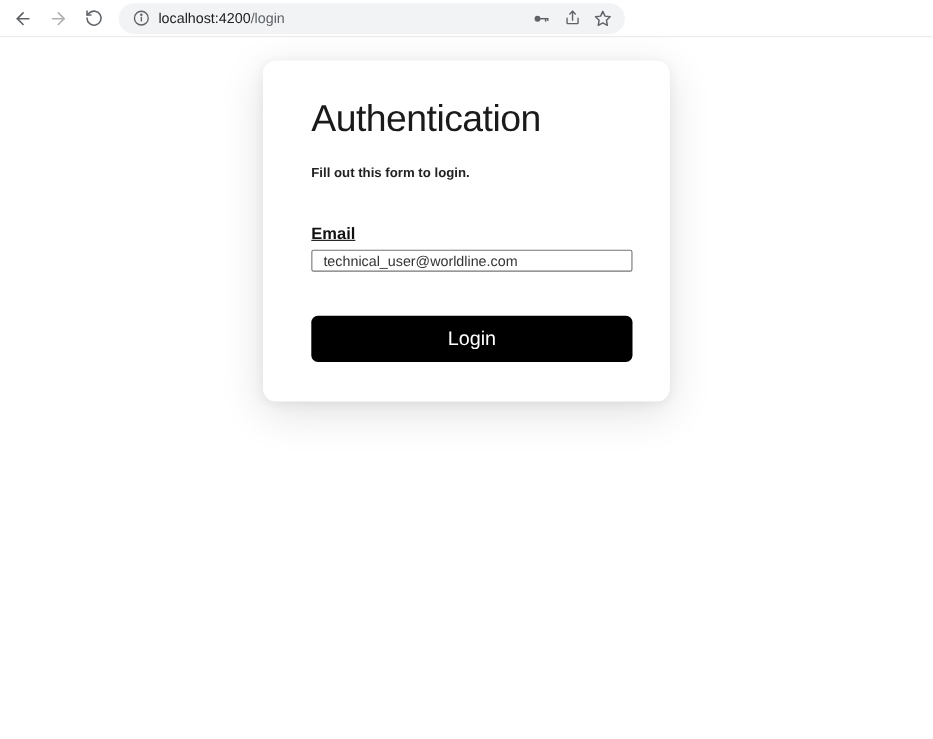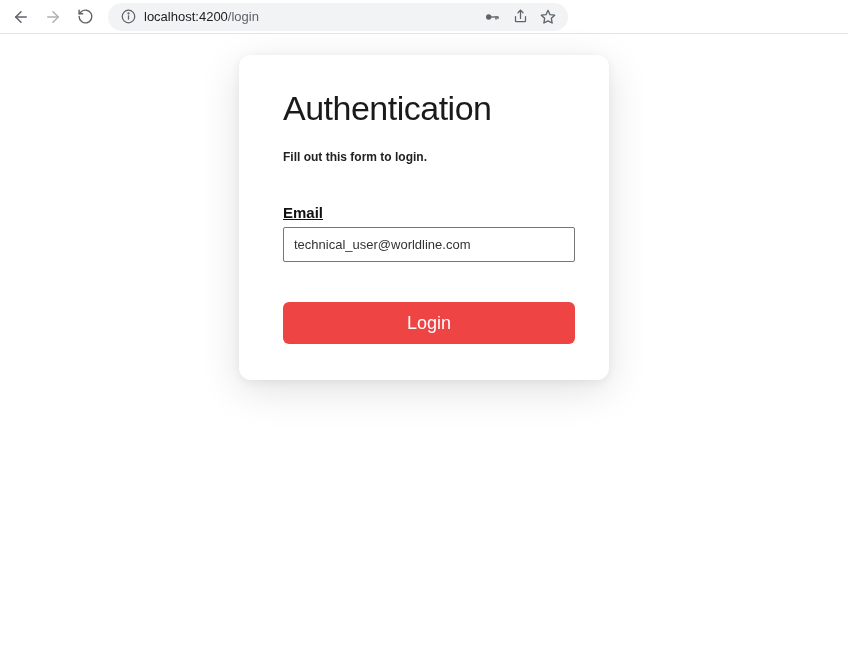--- a/index.html
+++ b/index.html
@@ -115,33 +115,33 @@
     .form-label {
       display: block;
       font-size: 15px;
       font-weight: 700;
       color: #111;
       margin-bottom: 6px;
       text-decoration: underline;
     }
     .form-input {
       width: 100%;
-      height: 35px;
+      height: 20px;
       border: 1px solid #767676;
       border-radius: 2px;
       padding: 0 10px;
       font-size: 13px;
       color: #333;
       font-family: inherit;
       outline: none;
     }
     .login-btn {
       width: 100%;
       height: 42px;
-      background: #ef4444;
+      background: #000000;
       color: #ffffff;
       border: none;
       border-radius: 6px;
       font-size: 18px;
       cursor: pointer;
       margin-top: 18px;
     }
   </style>
 </head>
 <body>

